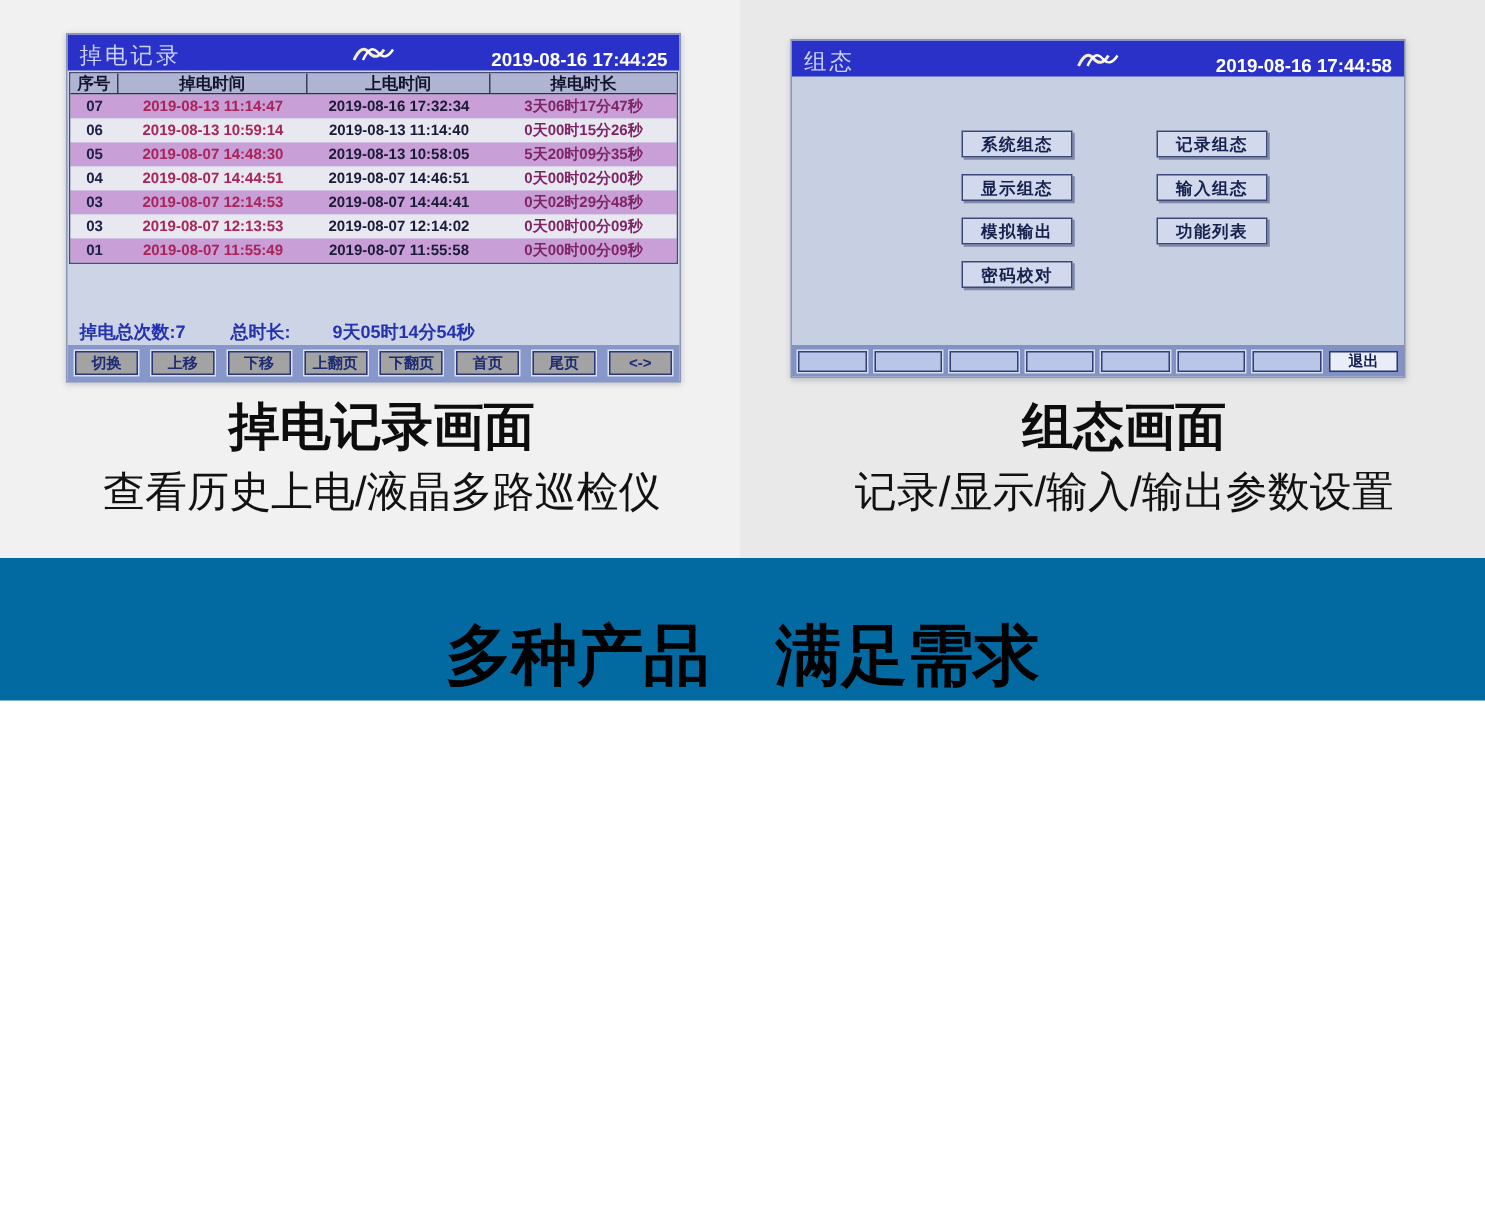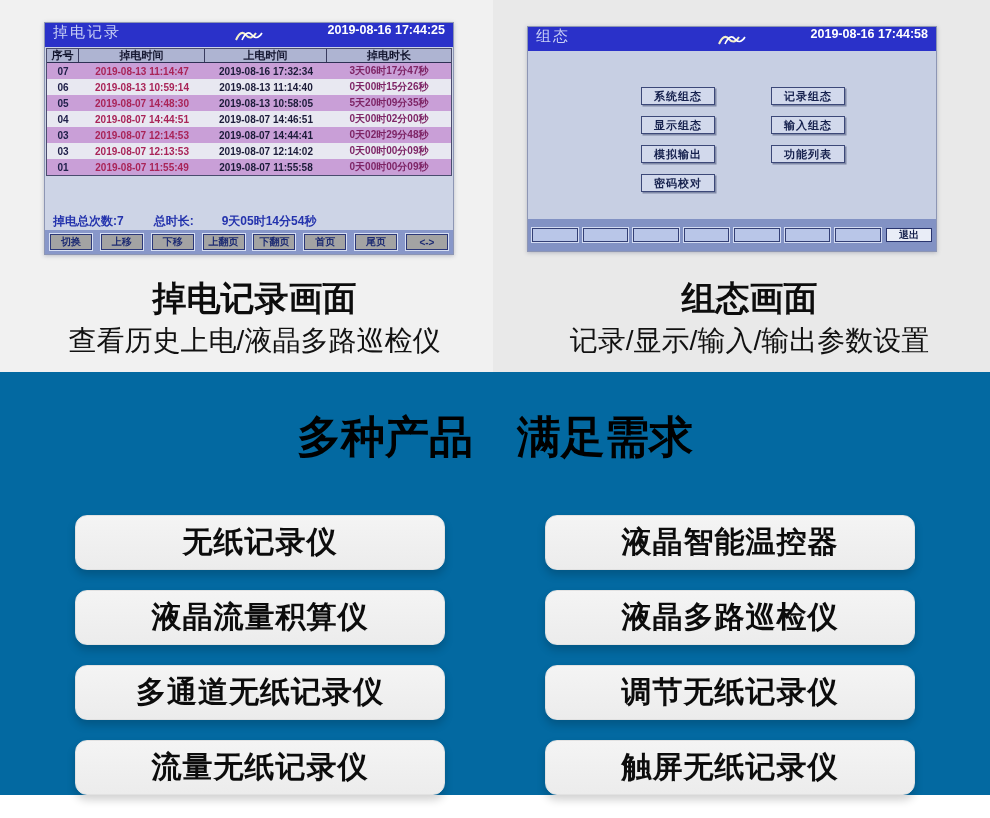--- a/index.html
+++ b/index.html
@@ -10,21 +10,21 @@
   .top { position:relative; height:372px; }
   .half { position:absolute; top:0; height:372px; }
   .half-left  { left:0; width:493px; background:#f1f1f1; }
   .half-right { left:493px; width:497px; background:#e9e9e9; }
 
   .screen { position:absolute; border:1px solid #8d96b4; box-shadow:0 1px 4px rgba(30,40,80,.25);
             display:flex; flex-direction:column; overflow:hidden; }
   .screen-left  { left:44px; top:22px; width:410px; height:233px; background:#cdd4e6; }
   .screen-right { left:34px; top:26px; width:410px; height:226px; background:#c7cfe3; }
 
-  .titlebar { height:24px; background:#2a31c9; display:flex; align-items:flex-start; position:relative;
+  .titlebar { height:24px; background:#2a31c9; display:flex; align-items:flex-end; position:relative;
               padding:0 8px; flex:0 0 auto;gap:20px; }
   .titlebar .ttl { color:#c9d1f5; font-size:15px; letter-spacing:2px; }
   .titlebar .logo { position:absolute; left:0; right:0; margin:auto; width:30px; top:4px; }
   .titlebar .ts { margin-left:auto; color:#ffffff; font-size:12.5px; font-weight:bold; }
 
   
   .tablebox { margin:1px 1px 0 1px; border:1px solid #4a4c6e; flex:0 0 auto; }
   .thead { display:flex; height:14px; background:#aeb4d2; border-bottom:1px solid #2e3054;
            color:#12142e; font-size:11px; font-weight:bold; }
   .thead .tcell { display:flex; align-items:center; justify-content:center; border-right:1px solid #3a3c60; }
@@ -52,30 +52,30 @@
           display:flex; align-items:center; justify-content:center; white-space:nowrap; }
 
   
   .cfg-body { position:relative; flex:1 1 auto; }
   .menucol { position:absolute; top:36px; display:flex; flex-direction:column; gap:11px; }
   .menucol-1 { left:113px; } .menucol-2 { left:243px; }
   .menubtn { width:74px; height:18px; background:#d2d9ec; border:1px solid #3c4878;
              box-shadow:1.5px 1.5px 0 rgba(40,50,90,.45); color:#16214e; font-size:11px; font-weight:bold;
              display:flex; align-items:center; justify-content:center; letter-spacing:1px; }
 
-  .softbar { flex:0 0 auto; height:32px; background:#8292c4; display:flex; align-items:center;
+  .softbar { flex:0 0 auto; height:21px; background:#8292c4; display:flex; align-items:center;
              justify-content:space-between; padding:0 4px; gap:5px; }
   .slot { flex:1 1 auto; height:14px; background:#b9c6e8; border:1px solid #333f75;
           box-shadow:0 0 0 1px #d4dcf2; }
   .exitbtn { flex:0 0 46px; height:14px; background:#e9edf7; border:1px solid #29356e;
              color:#131e4a; font-size:10px; font-weight:bold;
              display:flex; align-items:center; justify-content:center; }
 
   
-  .caption { position:absolute; left:0; right:0; top:278px; text-align:center;padding-left:16px; }
+  .caption { position:absolute; left:0; right:0; top:265px; text-align:center;padding-left:16px; }
   .cap-title { font-size:34px; font-weight:bold; color:#0d0d0d; line-height:1.2; }
   .cap-sub { font-size:28px; color:#121212; margin-top:3px; }
 
   
   .products-section { padding-top:36px; background:#0369a1; }
   .heading { text-align:center; font-size:44px; font-weight:bold; color:#000; }
   .grid { margin:48px auto 0 auto; width:840px; display:grid;
           grid-template-columns:370px 370px; column-gap:100px; row-gap:20px; }
   .pbtn { height:55px; border-radius:12px; border:1px solid #e2e2e2;
           background:linear-gradient(180deg,#f4f4f4 0%,#ececec 100%);
@@ -209,25 +209,15 @@
       </div>
       <div class="caption">
         <div class="cap-title">组态画面</div>
         <div class="cap-sub">记录/显示/输入/输出参数设置</div>
       </div>
     </div>
   </div>
 
   <div class="products-section">
     <div class="heading">多种产品　满足需求</div>
-    <div class="grid">
-        <div class="pbtn">无纸记录仪</div>
-        <div class="pbtn">液晶智能温控器</div>
-        <div class="pbtn">液晶流量积算仪</div>
-        <div class="pbtn">液晶多路巡检仪</div>
-        <div class="pbtn">多通道无纸记录仪</div>
-        <div class="pbtn">调节无纸记录仪</div>
-        <div class="pbtn">流量无纸记录仪</div>
-        <div class="pbtn">触屏无纸记录仪</div>
-      </div>
   </div>
 
 </div>
 
 </body></html>

